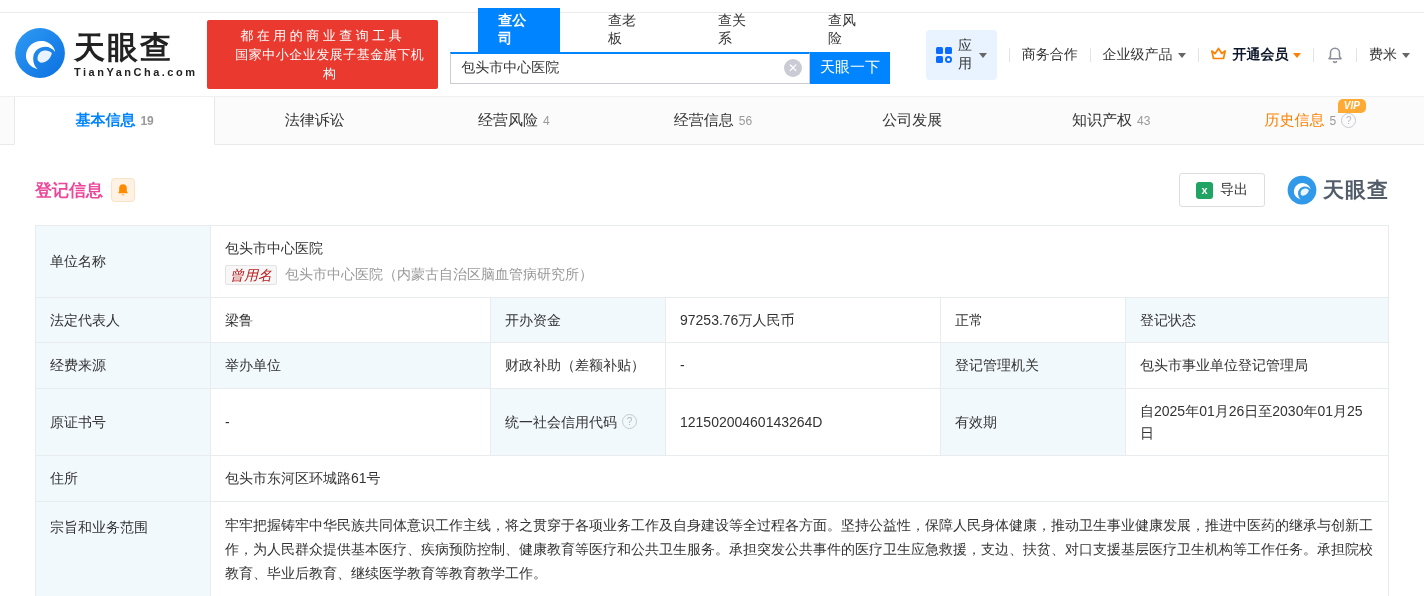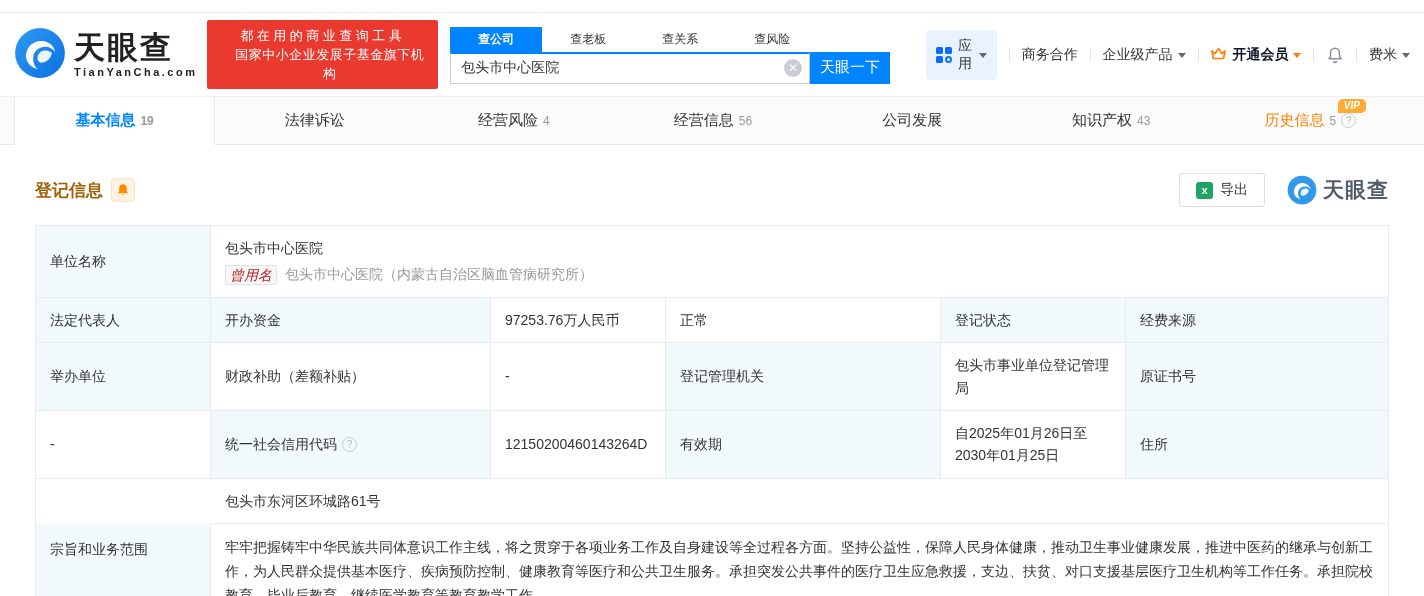--- a/index.html
+++ b/index.html
@@ -10,21 +10,21 @@
   header { background:#fff; border-top:1px solid #ebebeb; height:84px; display:flex; align-items:center; padding:0 14px; position:relative; }
   .logo { display:flex; align-items:center; gap:8px; }
   .logo-txt .cn { font-size:31px; font-weight:bold; color:#222; letter-spacing:2px; line-height:1; }
   .logo-txt .en { font-size:11px; color:#222; letter-spacing:2.5px; font-weight:bold; margin-top:3px; }
   .slogan { background:#ea392f; color:#fff; margin-left:10px; padding:6px 10px; border-radius:2px; text-align:center; }
   .slogan .l1 { font-size:13px; letter-spacing:3.5px; line-height:19px; }
   .slogan .l2 { font-size:13px; letter-spacing:0.5px; line-height:19px;margin-left:14px; }
 
   .search-area { margin-left:12px; width:452px; }
   .search-tabs { display:flex; align-items:flex-end; height:26px; }
-  .search-tab { font-size:12px; color:#333; padding:4px 28px; cursor:pointer; }
+  .search-tab { font-size:14px; color:#333; padding:4px 20px; cursor:pointer;margin-left:28px; }
   .search-tab.active { background:#0084ff; color:#fff; font-weight:bold; }
   .search-row { display:flex; }
   .input-wrap { position:relative; flex:1; }
   .input-wrap input { width:100%; height:32px; border:1px solid #c9ccd1; border-top:2px solid #0084ff; padding:0 34px 0 10px; font-size:14px; color:#333; font-family:inherit; outline:none; }
   .clear-ic { position:absolute; right:8px; top:7px; width:18px; height:18px; background:#c9ccd4; color:#fff; border-radius:50%; font-size:12px; line-height:18px; text-align:center; cursor:pointer; }
   .search-btn { width:80px; height:32px; background:#0084ff; color:#fff; border:none; font-size:15px; cursor:pointer; font-family:inherit; }
 
   .top-nav { margin-left:auto; display:flex; align-items:center; gap:12px; font-size:14px; color:#333; }
   .nav-sep { width:1px; height:14px; background:#e3e3e3; }
   .nav-item { display:flex; align-items:center; gap:5px; cursor:pointer; white-space:nowrap; }
@@ -41,21 +41,21 @@
   .ptab { flex:1; display:flex; align-items:center; justify-content:center; gap:5px; font-size:15px; color:#333; cursor:pointer; position:relative; }
   .ptab .cnt { font-size:12px; color:#999; }
   .ptab.active { background:#fff; color:#0084ff; font-weight:bold; border-left:1px solid #e9e9e9; border-right:1px solid #e9e9e9; margin-bottom:-1px; border-bottom:1px solid #fff; }
   .ptab.orange { color:#ff8000; }
   .vip-badge { position:absolute; top:2px; right:44px; background:#ffaa33; color:#fff; font-size:10px; font-weight:bold; font-style:italic; padding:1px 6px 2px; border-radius:5px 5px 5px 0; }
   .qmark { width:15px; height:15px; border:1px solid #c6cad0; color:#b3b8bf; border-radius:50%; font-size:10px; line-height:14px; text-align:center; display:inline-block; }
 
   
   .content { padding:0 35px; }
   .section-head { display:flex; align-items:center; margin:28px 0 18px; }
-  .section-title { font-size:17px; font-weight:bold; color:#a16207; }
+  .section-title { font-size:17px; font-weight:bold; color:#ec4899; }
   .bell-badge { margin-left:8px; width:24px; height:24px; background:#fdf2e3; border:1px solid #f8e3c3; border-radius:4px; display:flex; align-items:center; justify-content:center; cursor:pointer; }
   .head-right { margin-left:auto; display:flex; align-items:center; gap:22px; }
   .export-btn { display:flex; align-items:center; gap:7px; border:1px solid #ddd; background:#fff; border-radius:3px; padding:7px 16px; font-size:14px; color:#333; cursor:pointer; font-family:inherit; }
   .xls-ic { width:17px; height:17px; background:#1fa463; border-radius:3px; color:#fff; font-size:11px; font-weight:bold; line-height:17px; text-align:center; }
   .watermark { display:flex; align-items:center; gap:6px; opacity:0.9; }
   .watermark .wm-txt { font-size:21px; font-weight:bold; color:#414b59; letter-spacing:1px; }
 
   
   .info-table { display:grid; grid-template-columns:175px 280px 175px 275px 185px 1fr; border-top:1px solid #e9ecef; border-left:1px solid #e9ecef; font-size:14px; }
   .cell { border-right:1px solid #e9ecef; border-bottom:1px solid #e9ecef; padding:11px 14px; display:flex; align-items:center; line-height:1.6; }
@@ -222,20 +222,21 @@
       <span>
         <span class="v-block">包头市中心医院</span>
         <span class="former-row">
           <span class="tag">曾用名</span>
           <span class="gray">包头市中心医院（内蒙古自治区脑血管病研究所）</span>
         </span>
       </span>
     </div>
 
     <div class="cell lbl">法定代表人</div>
+    <div class="cell val">梁鲁</div>
     <div class="cell lbl">开办资金</div>
     <div class="cell val">97253.76万人民币</div>
     <div class="cell val">正常</div>
     <div class="cell lbl">登记状态</div>
 
     <div class="cell lbl">经费来源</div>
     <div class="cell lbl">举办单位</div>
     <div class="cell val">财政补助（差额补贴）</div>
     <div class="cell val">-</div>
     <div class="cell lbl">登记管理机关</div>

